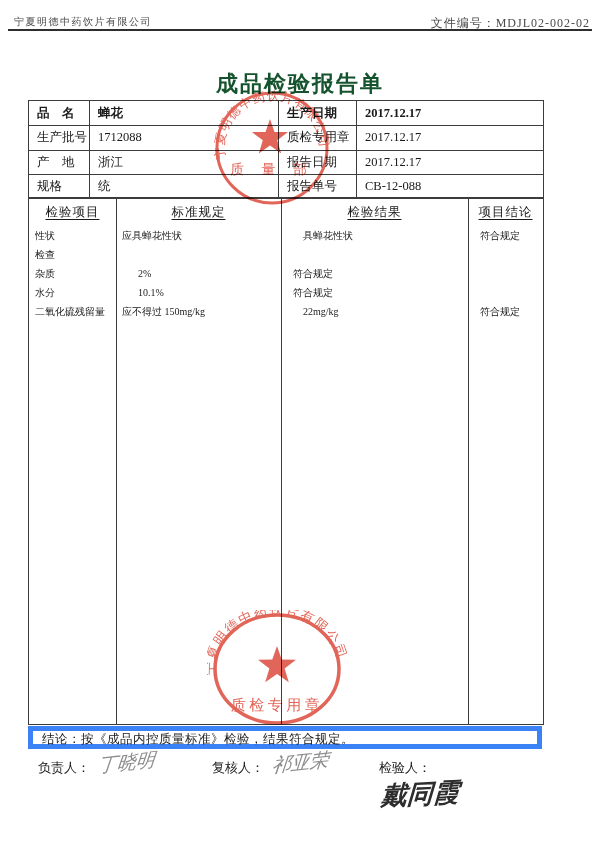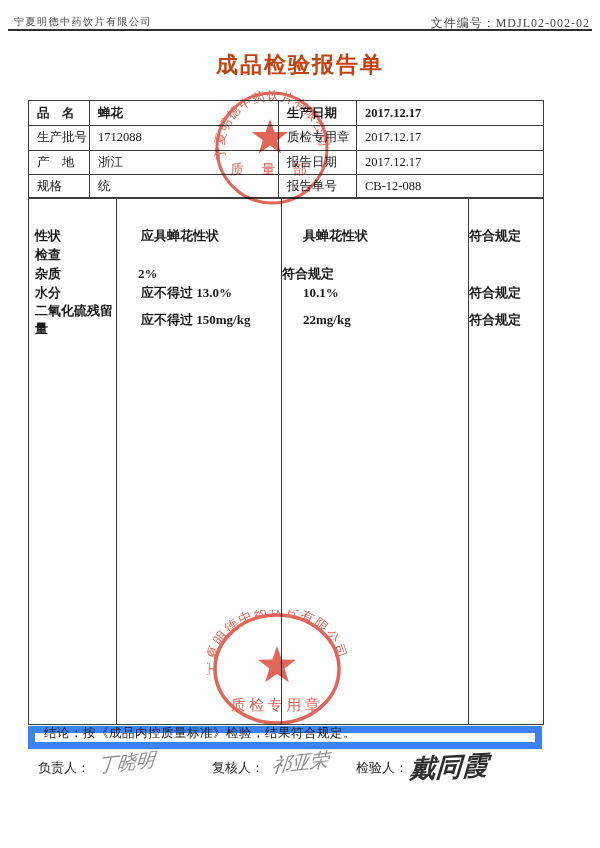--- a/index.html
+++ b/index.html
@@ -5,22 +5,22 @@
   html,body{margin:0;padding:0;background:#ffffff;}
   .page{position:relative;width:600px;height:848px;background:#ffffff;overflow:hidden;
         font-family:"Liberation Serif","DejaVu Serif",serif;color:#1a1a1a;}
 
   
   .hdr-left{position:absolute;left:14px;top:15px;font-size:10px;color:#4a4a4a;letter-spacing:1.5px;}
   .hdr-right{position:absolute;right:10px;top:15px;font-size:12px;color:#4a4a4a;letter-spacing:1px;}
   .hdr-rule{position:absolute;left:8px;top:29px;width:584px;height:2px;background:#2e2e2e;}
 
   
-  .title{position:absolute;left:0;top:50px;width:100%;text-align:center;
-         font-size:22px;font-weight:bold;letter-spacing:2px;color:#c2410c;}
+  .title{position:absolute;left:0;top:69px;width:100%;text-align:center;
+         font-size:22px;font-weight:bold;letter-spacing:2px;color:#14532d;}
 
   
   .info-table{position:absolute;left:28px;top:100px;width:514px;height:97px;
               border:1px solid #3c3c3c;display:grid;
               grid-template-columns:60px 189px 78px 187px;
               grid-template-rows:repeat(4,1fr);}
   .ic{border-left:1px solid #3c3c3c;border-top:1px solid #3c3c3c;
       display:flex;align-items:center;padding-left:8px;font-size:12.5px;white-space:pre;}
   .ic.r0{border-top:none;font-weight:bold;}
   .ic.c0{border-left:none;}
@@ -29,32 +29,32 @@
   .insp-table{position:absolute;left:28px;top:197px;width:514px;height:526px;
               border:1px solid #3c3c3c;}
   .vline{position:absolute;top:0;bottom:0;width:0;border-left:1px solid #3c3c3c;}
   .vl1{left:87px;} .vl2{left:252px;} .vl3{left:439px;}
   .insp-head{position:absolute;left:0;top:6px;width:100%;display:grid;
              grid-template-columns:87px 165px 187px 75px;}
   .insp-head span{text-align:center;font-size:12.5px;text-decoration:underline;
                   text-underline-offset:3px;letter-spacing:1px;}
   .insp-rows{position:absolute;left:0;top:28px;width:100%;}
   .irow{display:grid;grid-template-columns:87px 165px 187px 75px;height:19px;
-        align-items:center;font-size:13px;font-weight:bold;}
-  .ci1{padding-left:6px;} .ci2{padding-left:25px;} .ci3{padding-left:22px;} .ci4{padding-left:1px;}
+        align-items:center;font-size:10px;}
+  .ci1{padding-left:6px;} .ci2{padding-left:6px;} .ci3{padding-left:22px;} .ci4{padding-left:12px;}
 
   
   .conclusion{position:absolute;left:28px;top:726px;width:514px;height:23px;
-              border:7px solid #3b82f6;display:flex;align-items:flex-end;
+              border:5px solid #3b82f6;display:flex;align-items:flex-start;
               padding-left:9px;box-sizing:border-box;font-size:12.5px;letter-spacing:0.5px;}
 
   
   .sig-row{position:absolute;left:0;top:750px;width:100%;height:50px;}
   .sig-group{position:absolute;display:flex;align-items:flex-start;}
-  .sg1{left:38px;} .sg2{left:212px;} .sg3{left:356px;}
+  .sg1{left:38px;} .sg2{left:212px;} .sg3{left:379px;flex-direction:column;}
   .sig-label{font-size:13px;padding-top:9px;}
   .sig-name{font-style:italic;margin-left:8px;white-space:nowrap;}
   .sig-light{font-size:19px;color:#8d8d8d;transform:rotate(-6deg) skewX(-12deg);
              font-family:"DejaVu Serif","Liberation Serif",serif;}
   .sig-dark{font-size:26px;color:#2d2d2d;font-weight:bold;margin-left:2px;
             transform:rotate(-3deg) skewX(-6deg);}
 
   
   .stamp{position:absolute;mix-blend-mode:multiply;opacity:.85;}
   .stamp-top{left:212px;top:88px;}
@@ -91,20 +91,26 @@
     <div class="ic">统</div>
     <div class="ic">报告单号</div>
     <div class="ic">CB-12-088</div>
   </div>
 
   <div class="insp-table">
     <div class="vline vl1"></div>
     <div class="vline vl2"></div>
     <div class="vline vl3"></div>
 
+    <div class="insp-head">
+      <span>检验项目</span>
+      <span>标准规定</span>
+      <span>检验结果</span>
+      <span>项目结论</span>
+    </div>
 
     <div class="insp-rows">
       <div class="irow">
         <span class="ci1">性状</span>
         <span class="ci2">应具蝉花性状</span>
         <span class="ci3">具蝉花性状</span>
         <span class="ci4">符合规定</span>
       </div>
       <div class="irow">
         <span class="ci1">检查</span>
@@ -112,21 +118,20 @@
         <span class="ci3"></span>
         <span class="ci4"></span>
       </div>
       <div class="irow">
         <span class="ci1">杂质</span>
         <span class="ci3">2%</span>
         <span class="ci4">符合规定</span>
       </div>
       <div class="irow">
         <span class="ci1">水分</span>
-        <span class="ci2">应不得过 13.0%</span>
         <span class="ci3">10.1%</span>
         <span class="ci4">符合规定</span>
       </div>
       <div class="irow">
         <span class="ci1">二氧化硫残留量</span>
         <span class="ci2">应不得过 150mg/kg</span>
         <span class="ci3">22mg/kg</span>
         <span class="ci4">符合规定</span>
       </div>
     </div>

